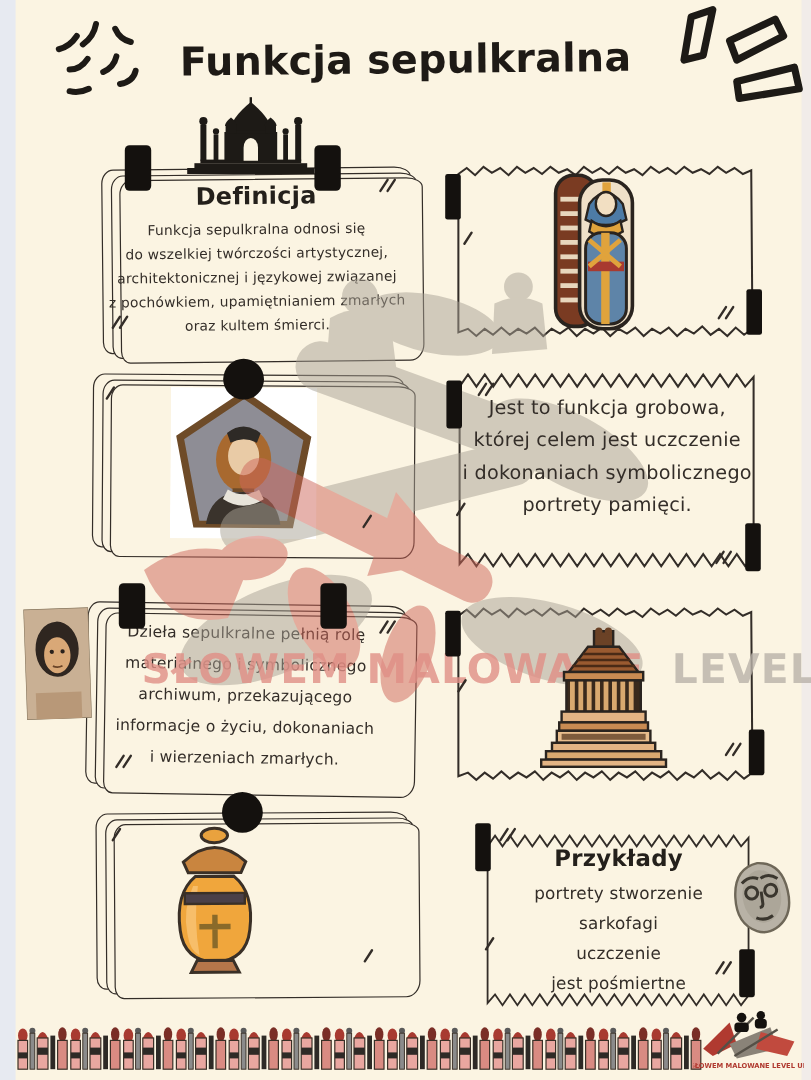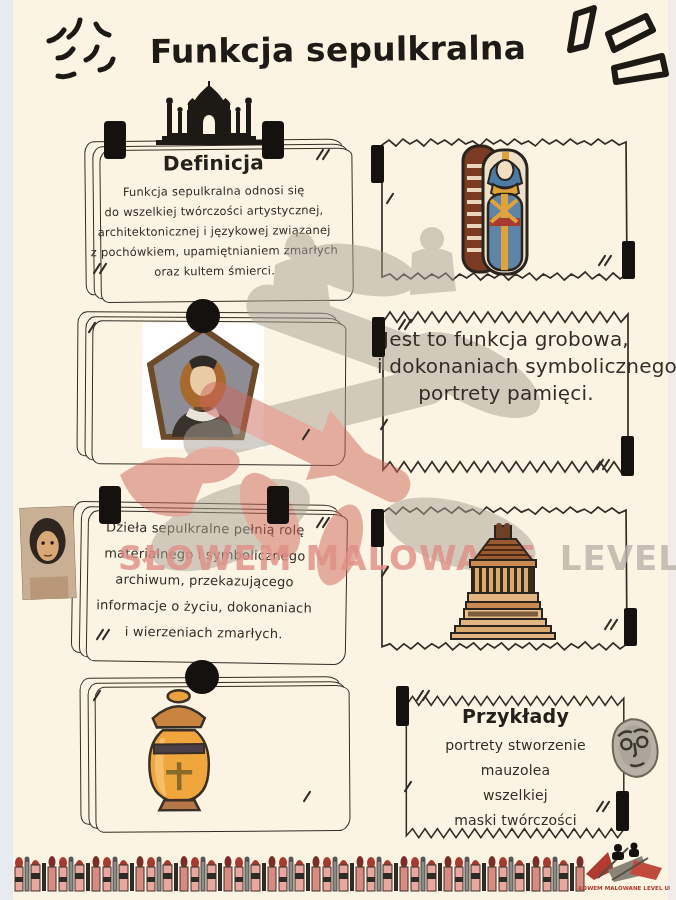--- a/index.html
+++ b/index.html
@@ -224,22 +224,23 @@
   <div class="tab" style="left:371px;top:145px;height:38px"></div>
   <div class="tab" style="left:622px;top:241px;height:38px"></div>
   <div class="hatch single" style="left:386px;top:192px"></div>
   <div class="hatch" style="left:598px;top:254px"></div>
 
   <div class="svg-card" style="left:377px;top:306px;width:258px;height:172px">
     <svg class="frame" width="258" height="172" viewBox="0 0 258 170" preserveAspectRatio="none">
       <path d="M6,16 L13,6 L20,16 L27,6 L34,16 L41,6 L48,16 L55,6 L62,16 L69,6 L76,16 L83,6 L90,16 L97,6 L104,16 L111,6 L118,16 L125,6 L132,16 L139,6 L146,16 L153,6 L160,16 L167,6 L174,16 L181,6 L188,16 L195,6 L202,16 L209,6 L216,16 L223,6 L230,16 L237,6 L244,16 L251,8 L251,155 L244,164 L237,154 L230,164 L223,154 L216,164 L209,154 L202,164 L195,154 L188,164 L181,154 L174,164 L167,154 L160,164 L153,154 L146,164 L139,154 L132,164 L125,154 L118,164 L111,154 L104,164 L97,154 L90,164 L83,154 L76,164 L69,154 L62,164 L55,154 L48,164 L41,154 L34,164 L27,154 L20,164 L13,154 L6,162 Z" fill="#FBF4E2" stroke="#332D28" stroke-width="1.7"></path>
     </svg>
     <div class="card-inner">
-      <div class="body-lines hand" style="font-size:20px;line-height:27px;padding-top:20px">
+      <div class="body-lines hand" style="font-size:16px;line-height:27px;padding-top:20px">
         <div>Jest to funkcja grobowa,</div>
+        <div>której celem jest uczczenie</div>
         <div>i dokonaniach symbolicznego</div>
         <div>portrety pamięci.</div>
       </div>
     </div>
   </div>
   <div class="tab" style="left:372px;top:317px"></div>
   <div class="tab" style="left:621px;top:436px"></div>
   <div class="hatch" style="left:398px;top:318px"></div>
   <div class="hatch single" style="left:380px;top:418px"></div>
   <div class="hatch" style="left:596px;top:458px"></div>
@@ -283,23 +284,23 @@
   <div class="hatch" style="left:604px;top:618px"></div>
 
   <div class="svg-card" style="left:401px;top:691px;width:229px;height:152px">
     <svg class="frame" width="229" height="152" viewBox="0 0 258 170" preserveAspectRatio="none">
       <path d="M6,16 L13,6 L20,16 L27,6 L34,16 L41,6 L48,16 L55,6 L62,16 L69,6 L76,16 L83,6 L90,16 L97,6 L104,16 L111,6 L118,16 L125,6 L132,16 L139,6 L146,16 L153,6 L160,16 L167,6 L174,16 L181,6 L188,16 L195,6 L202,16 L209,6 L216,16 L223,6 L230,16 L237,6 L244,16 L251,8 L251,155 L244,164 L237,154 L230,164 L223,154 L216,164 L209,154 L202,164 L195,154 L188,164 L181,154 L174,164 L167,154 L160,164 L153,154 L146,164 L139,154 L132,164 L125,154 L118,164 L111,154 L104,164 L97,154 L90,164 L83,154 L76,164 L69,154 L62,164 L55,154 L48,164 L41,154 L34,164 L27,154 L20,164 L13,154 L6,162 Z" fill="#FBF4E2" stroke="#332D28" stroke-width="1.7"></path>
     </svg>
     <div class="card-inner">
       <div class="card-title hand" style="font-size:19px;padding-top:14px">Przykłady</div>
       <div class="body-lines hand" style="font-size:14px;line-height:25px;margin-top:6px">
         <div>portrety stworzenie</div>
-        <div>mauzolea</div>
-        <div>wszelkiej</div>
-        <div>maski twórczości</div>
+        <div>sarkofagi</div>
+        <div>uczczenie</div>
+        <div>jest pośmiertne</div>
       </div>
     </div>
   </div>
   <div class="tab" style="left:396px;top:686px"></div>
   <div class="tab" style="left:616px;top:791px"></div>
   <div class="hatch" style="left:416px;top:689px"></div>
   <div class="hatch single" style="left:404px;top:780px"></div>
   <div class="hatch" style="left:596px;top:800px"></div>
 
   <svg class="photo" style="left:608px;top:716px;transform:rotate(-8deg)" width="54" height="64" viewBox="0 0 54 64">

